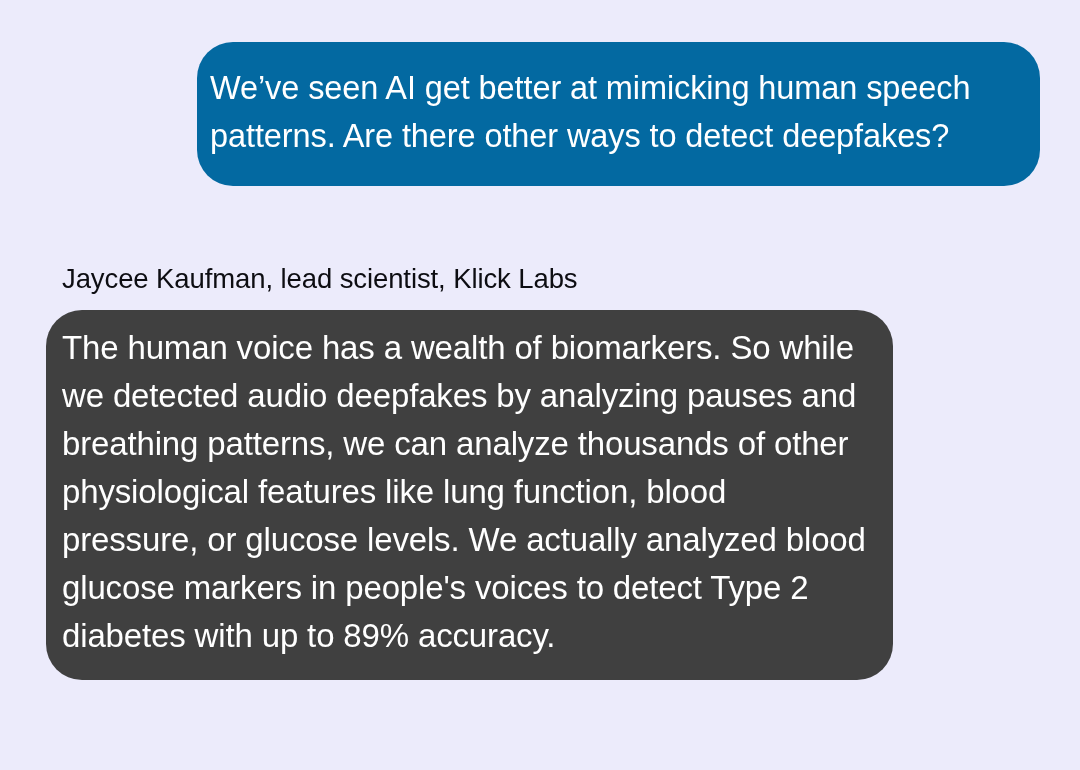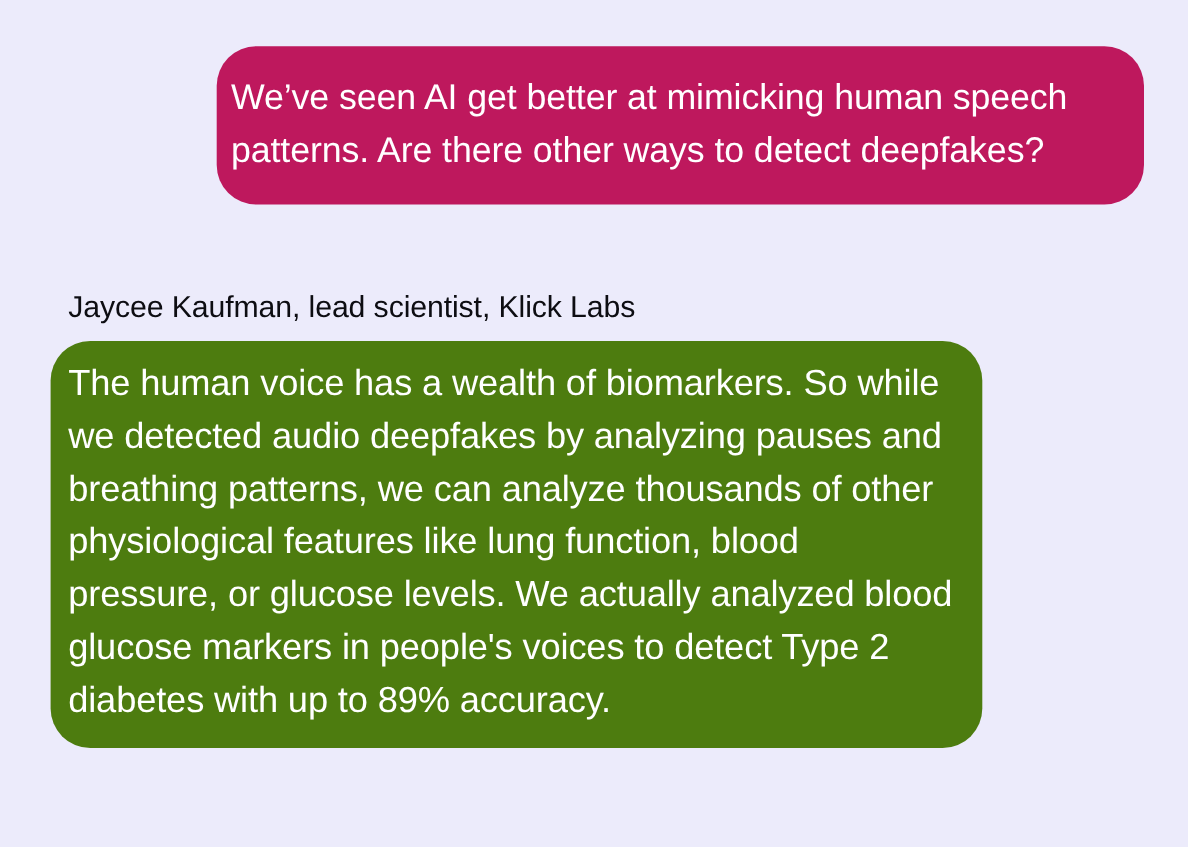--- a/index.html
+++ b/index.html
@@ -22,21 +22,21 @@
     height: 770px;
   }
 
   
   .question-bubble {
     position: absolute;
     left: 197px;
     top: 42px;
     width: 843px;
     box-sizing: border-box;
-    background: #be185d;
+    background: #0369a1;
     border-radius: 36px;
     padding: 22px 30px 26px 13px;
   }
   .question-text {
     margin: 0;
     color: #ffffff;
     font-size: 32.5px;
     line-height: 48px;
     letter-spacing: -0.1px;
     font-weight: 400;
@@ -58,21 +58,21 @@
     text-align: right;
   }
 
   
   .answer-bubble {
     position: absolute;
     left: 46px;
     top: 310px;
     width: 847px;
     box-sizing: border-box;
-    background: #4d7c0f;
+    background: #404040;
     border-radius: 36px;
     padding: 14px 24px 20px 16px;
   }
   .answer-text {
     margin: 0;
     color: #ffffff;
     font-size: 33px;
     line-height: 48px;
     letter-spacing: -0.15px;
     font-weight: 400;

